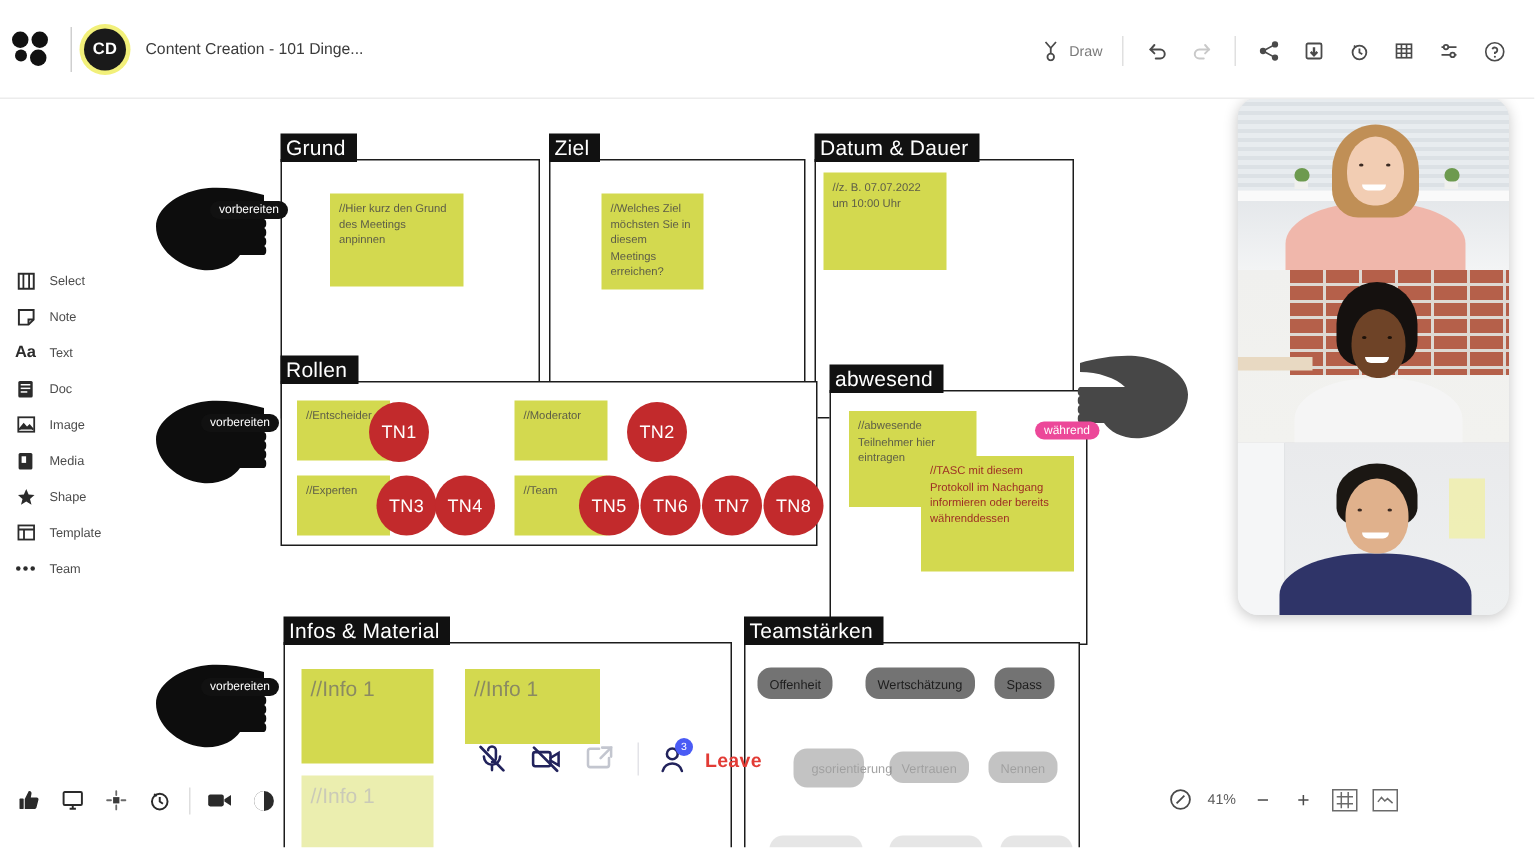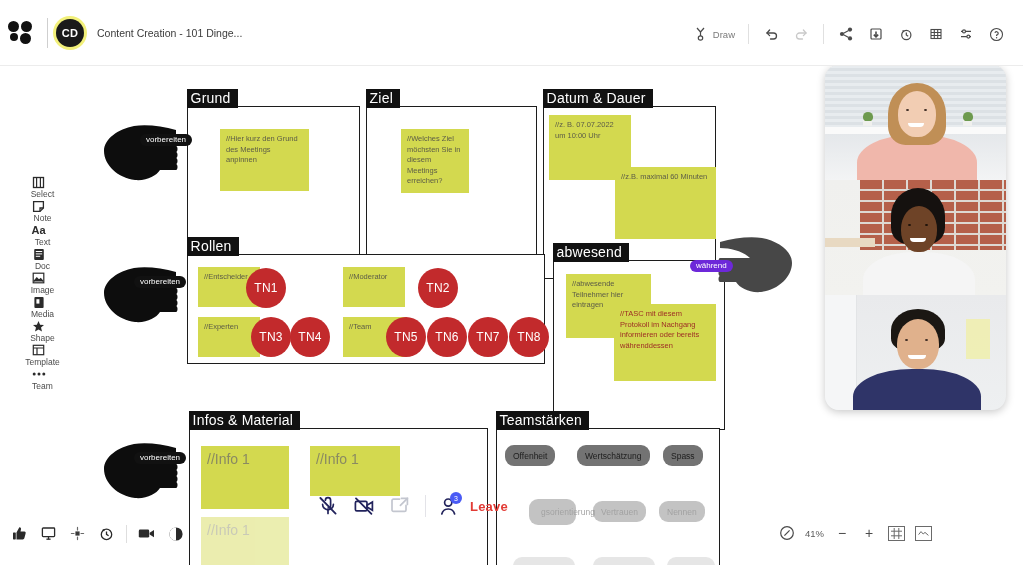--- a/index.html
+++ b/index.html
@@ -79,21 +79,20 @@
     position: absolute; left: 0; top: 175px;
     width: 76px;
     display: flex; flex-direction: column;
     z-index: 35;
   }
   .lr-item {
     height: 24px;
     display: flex; align-items: center;
     padding-left: 9px;
     cursor: pointer;
-    flex-direction: column;
   }
   .lr-ico {
     width: 16px; height: 16px;
     display: flex; align-items: center; justify-content: center;
     color: #2b2b2b; margin-right: 8px;
     font-size: 11px; font-weight: 700;
   }
   .lr-txt { font-size: 8.5px; color: #4b4b4b; }
 
   
@@ -162,21 +161,21 @@
   .hand { position: absolute; }
   .cursor-tag {
     position: absolute;
     background: #111;
     color: #fff;
     font-size: 8px;
     padding: 1px 6px 2px 6px;
     border-radius: 9px;
     white-space: nowrap;
   }
-  .cursor-tag.grey { background: #6d28d9; }
+  .cursor-tag.grey { background: #ec4899; margin-top: 21px; }
 
   
   .videopanel {
     position: absolute; right: 17px; top: 65px;
     width: 181px; height: 345px;
     border-radius: 14px;
     overflow: hidden;
     box-shadow: 0 2px 9px rgba(0,0,0,.22);
     background: #ddd;
   }
@@ -443,21 +442,20 @@
     </div>
 
     <div class="frame" style="left:366px; top:40px; width:171px; height:173px;">
       <div class="frame-title">Ziel</div>
       <div class="note" style="left:34px; top:22px; width:68px; height:64px;">//Welches Ziel möchsten Sie in diesem Meetings erreichen?</div>
     </div>
 
     <div class="frame" style="left:543px; top:40px; width:173px; height:173px;">
       <div class="frame-title">Datum &amp; Dauer</div>
       <div class="note" style="left:5px; top:8px; width:82px; height:65px;">//z. B. 07.07.2022 um 10:00 Uhr</div>
-      <div class="note" style="left:71px; top:60px; width:101px; height:72px;">//z.B. maximal 60 Minuten</div>
     </div>
 
     <div class="frame" style="left:187px; top:188px; width:358px; height:110px;">
       <div class="frame-title">Rollen</div>
 
       <div class="note" style="left:10px; top:12px; width:62px; height:40px;">//Entscheider</div>
       <div class="note" style="left:155px; top:12px; width:62px; height:40px;">//Moderator</div>
       <div class="note" style="left:10px; top:62px; width:62px; height:40px;">//Experten</div>
       <div class="note" style="left:155px; top:62px; width:62px; height:40px;">//Team</div>
 

